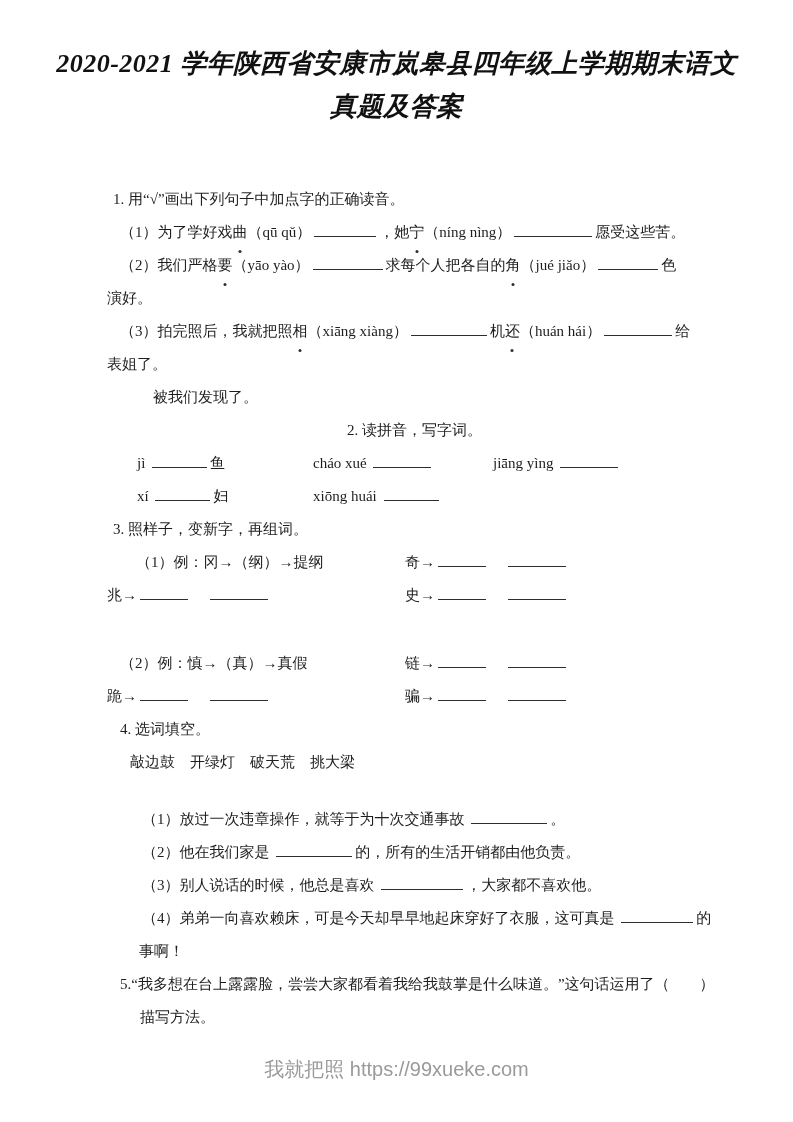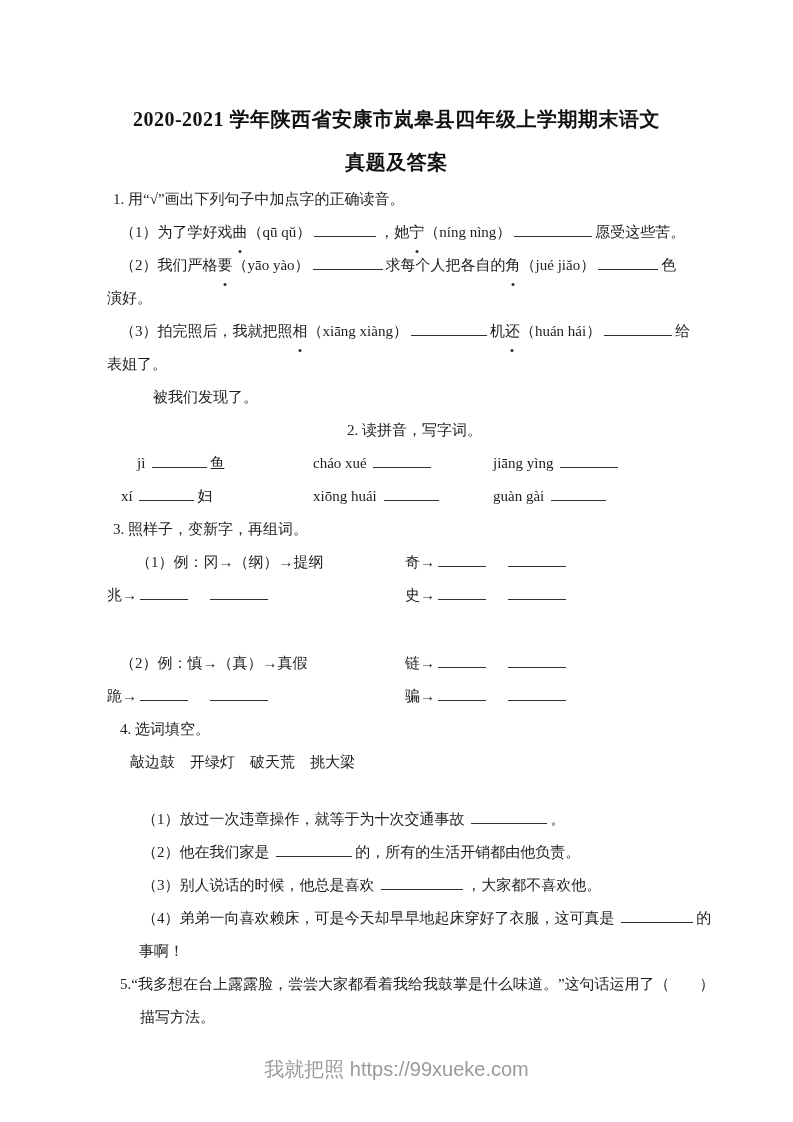--- a/index.html
+++ b/index.html
@@ -6,27 +6,28 @@
   .page{
     position:relative;
     width:793px;height:1122px;
     background:#ffffff;
     overflow:hidden;
     font-family:"Liberation Serif","DejaVu Serif",serif;
     color:#1d1d1d;
   }
   .title-block{
     position:absolute;top:0;left:0;width:793px;
-    padding-top:98px;
+    padding-top:42px;
     text-align:center;
     font-weight:bold;
-    font-size:20px;
+    font-size:26px;
     line-height:43px;
     color:#111;
     letter-spacing:0.5px;
+    font-style:italic;
   }
   .doc-body{
     position:absolute;
     left:106px;top:183px;
     width:610px;
   }
   .line{
     position:relative;
     height:33px;line-height:33px;
     font-size:15px;
@@ -78,23 +79,22 @@
       <div class="line" style="padding-left: 14px;"><span class="run">（3）拍完照后，我就把照</span><span class="em-dot">相</span><span class="run">（xiāng xiàng）</span><span class="blank" style="width: 76px;"></span><span class="run">机</span><span class="em-dot">还</span><span class="run">（huán hái）</span><span class="blank" style="width: 68px;"></span><span class="run">给</span></div>
       <div class="line" style="padding-left: 1px;"><span class="run">表姐了。</span></div>
       <div class="line" style="padding-left: 1px; margin-left: 46px;"><span class="run">被我们发现了。</span></div>
       <div class="line" style="padding-left: 7px; text-align: center;"><span class="run">2. 读拼音，写字词。</span></div>
       <div class="line">
         <span class="col" style="left: 31px;"><span class="run">jì </span><span class="blank" style="width: 55px;"></span><span class="run">鱼</span></span>
         <span class="col" style="left: 207px;"><span class="run">cháo xué </span><span class="blank" style="width: 58px;"></span></span>
         <span class="col" style="left: 387px;"><span class="run">jiāng yìng </span><span class="blank" style="width: 58px;"></span></span>
       </div>
       <div class="line">
-        <span class="col" style="left: 15px;"><span class="run">xí </span><span class="blank" style="width: 55px;"></span><span class="run">妇</span></span>
+        <span class="col" style="left: 31px;"><span class="run">xí </span><span class="blank" style="width: 55px;"></span><span class="run">妇</span></span>
         <span class="col" style="left: 207px;"><span class="run">xiōng huái </span><span class="blank" style="width: 55px;"></span></span>
-        <span class="col" style="left: 387px;"><span class="run">guàn gài </span><span class="blank" style="width: 55px;"></span></span>
       </div>
       <div class="line" style="padding-left: 7px;"><span class="run">3. 照样子，变新字，再组词。</span></div>
       <div class="line">
         <span class="col" style="left: 30px;"><span class="run">（1）例：冈→（纲）→提纲</span></span>
         <span class="col" style="left: 299px;"><span class="run">奇→</span><span class="blank" style="width: 48px;"></span><span class="gap" style="width: 16px;"></span><span class="blank" style="width: 58px;"></span></span>
       </div>
       <div class="line">
         <span class="col" style="left: 1px;"><span class="run">兆→</span><span class="blank" style="width: 48px;"></span><span class="gap" style="width: 16px;"></span><span class="blank" style="width: 58px;"></span></span>
         <span class="col" style="left: 299px;"><span class="run">史→</span><span class="blank" style="width: 48px;"></span><span class="gap" style="width: 16px;"></span><span class="blank" style="width: 58px;"></span></span>
       </div>

